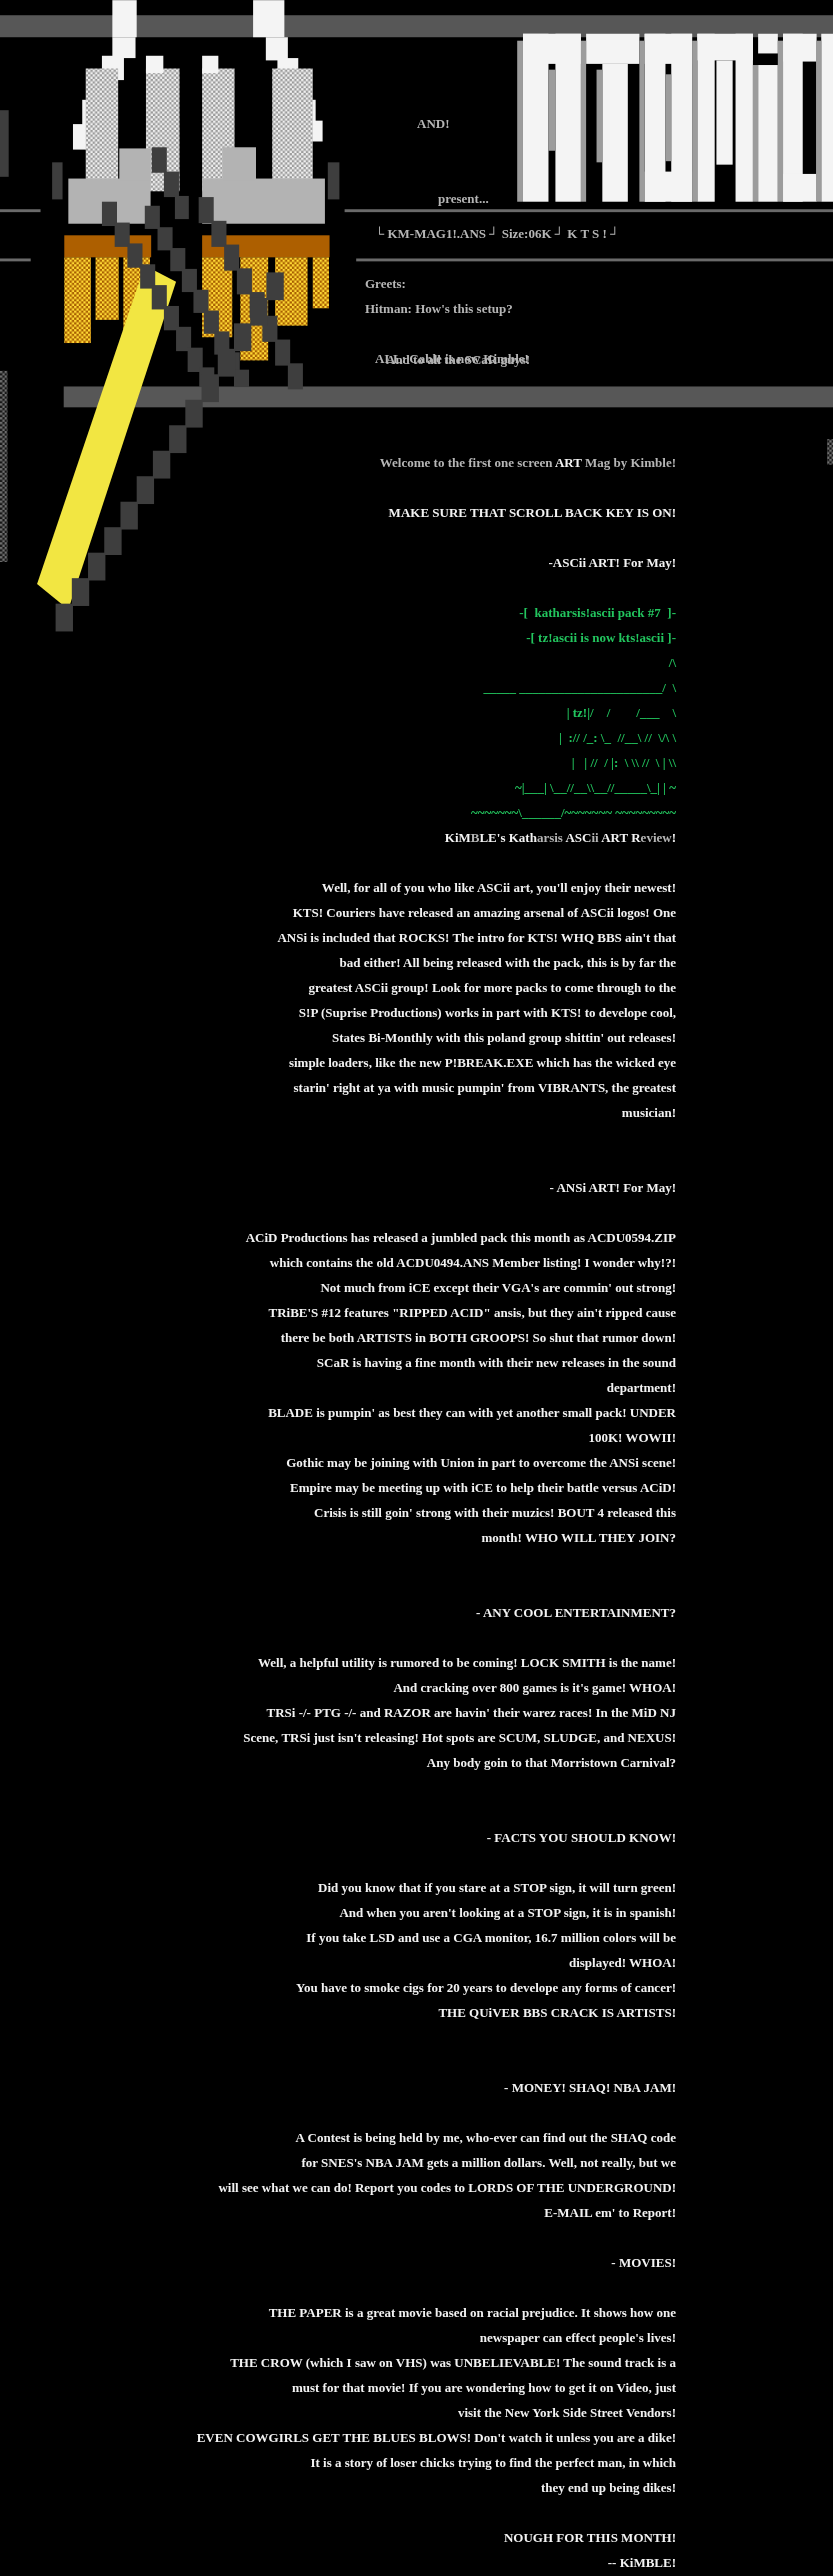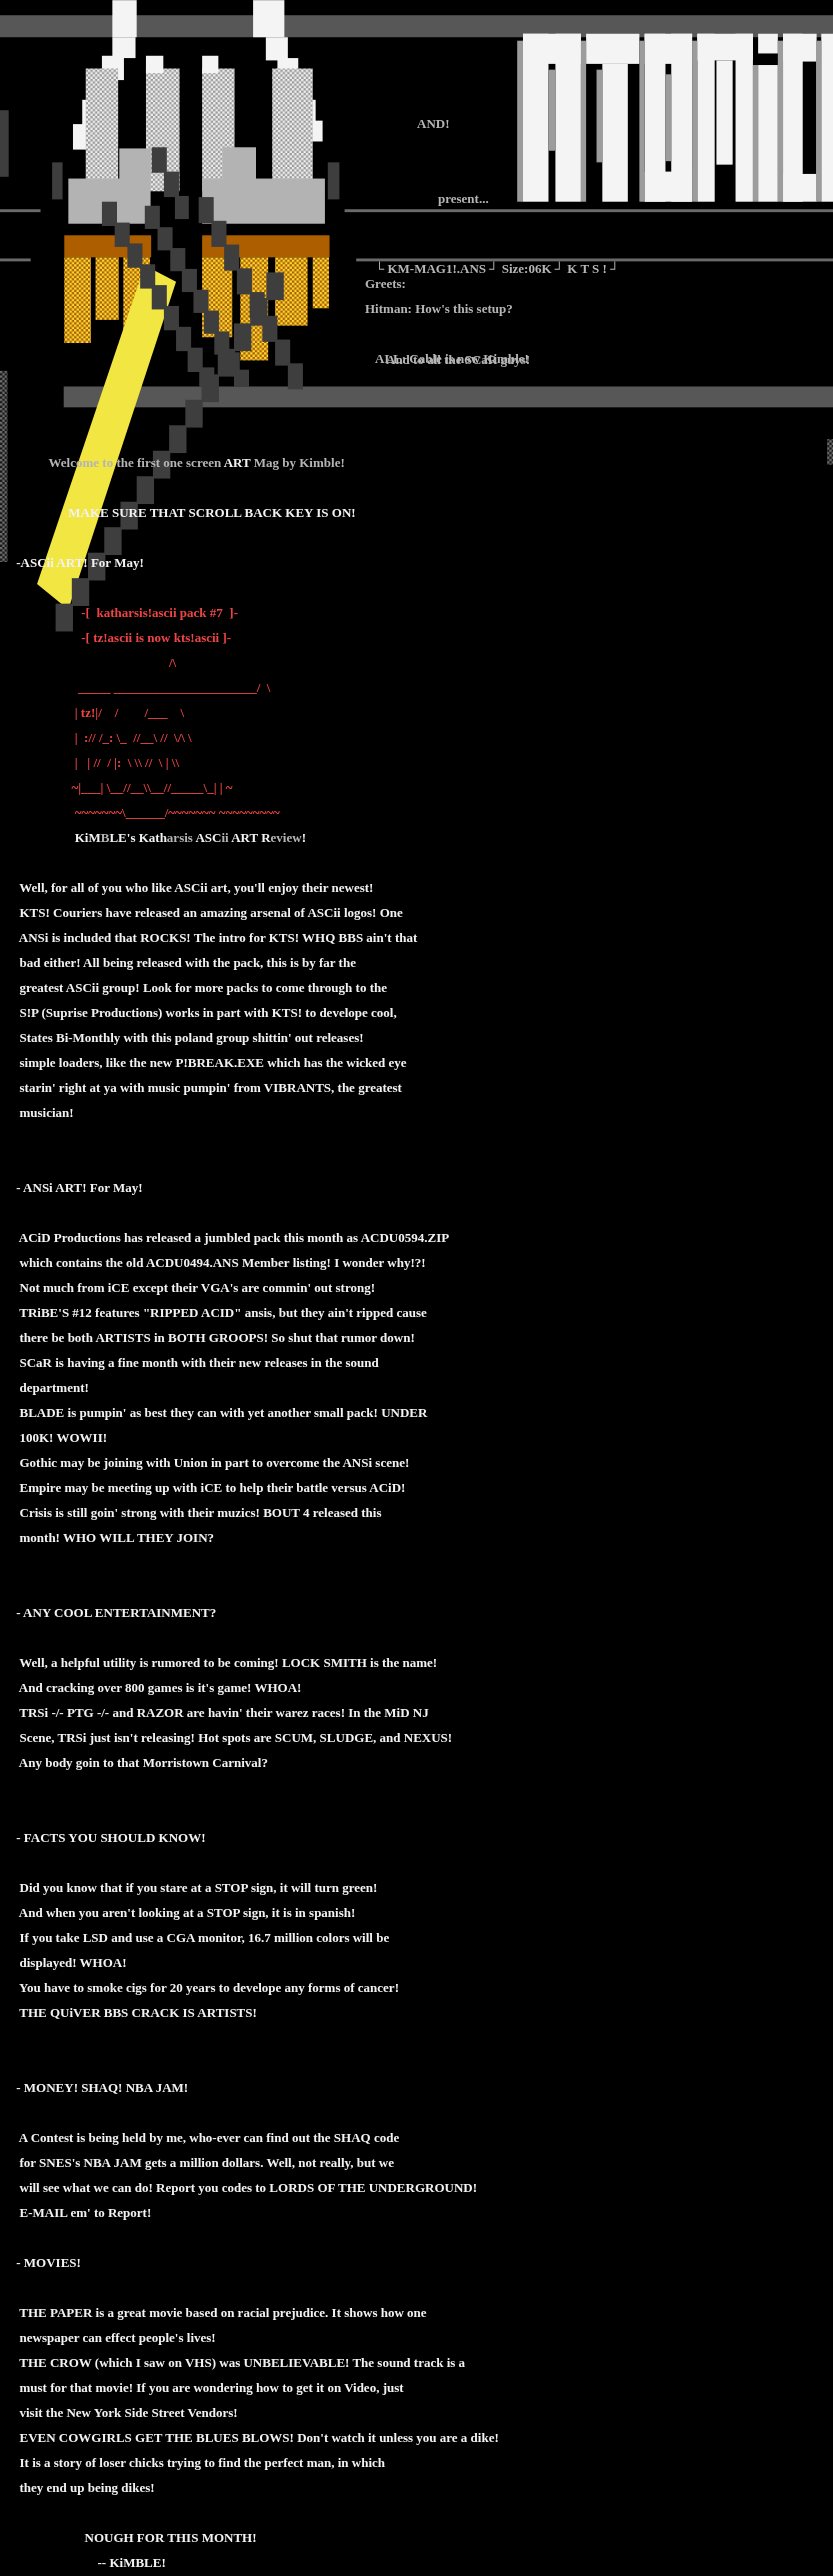--- a/index.html
+++ b/index.html
@@ -3,30 +3,30 @@
 <meta charset="utf-8">
 <style>
   html,body{margin:0;padding:0;background:#000;}
   body{width:834px;height:2576px;position:relative;overflow:hidden;}
   .canvas{position:absolute;left:0;top:0;width:834px;height:2576px;
           font-family:Liberation Serif, serif;font-size:13px;font-weight:bold;}
   #art-svg{position:absolute;left:0;top:0;}
   .abs-txt{position:absolute;white-space:pre;color:#b5b5b5;height:21px;}
   .hdr-and{left:417px;top:116px;}
   .hdr-present{left:438px;top:191px;}
-  .hdr-file{left:375px;top:226px;margin-top:35px;}
+  .hdr-file{left:375px;top:226px;}
   .greets-0{left:365px;top:276px;}
   .greets-1{left:365px;top:301px;}
   .greets-2{left:375px;top:327px;margin-top:24px;}
   .greets-3{left:386px;top:352px;}
-  .text-layer{position:absolute;left:0;top:0;width:676px;}
+  .text-layer{position:absolute;left:0;top:0;width:676px;text-align:right;}
   .tline{height:25px;line-height:25px;white-space:pre;}
   .seg-w{color:#f2f2f2;}
   .seg-g{color:#b5b5b5;}
-  .seg-d{color:#ef4444;}
+  .seg-d{color:#22c55e;}
 </style>
 </head>
 <body>
 
 <div class="canvas">
 
   <svg id="art-svg" width="834" height="649" viewBox="0 0 1440 1120" aria-hidden="true">
     <defs>
       <pattern id="p-smoke" width="8" height="8" patternUnits="userSpaceOnUse">
         <rect width="8" height="8" fill="#9b9b9b"></rect>

